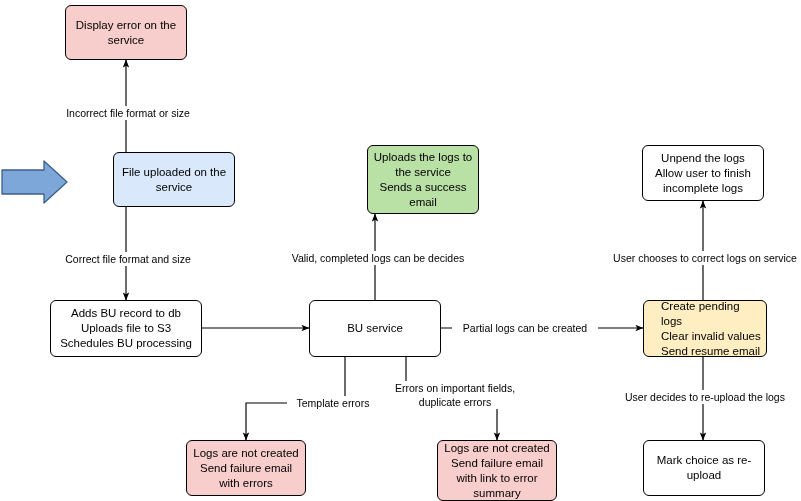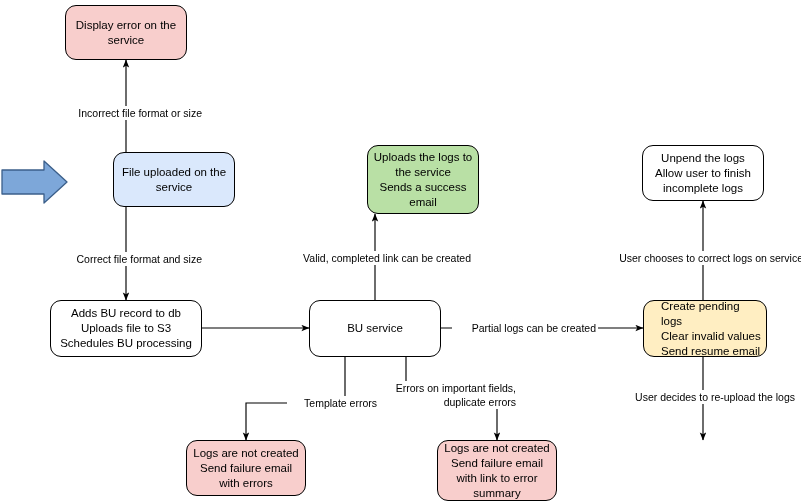--- a/index.html
+++ b/index.html
@@ -20,21 +20,21 @@
     left: 0;
     top: 0;
     width: 801px;
     height: 501px;
     pointer-events: none;
   }
   .node {
     position: absolute;
     box-sizing: border-box;
     border: 1px solid #000000;
-    border-radius: 11px;
+    border-radius: 6px;
     display: flex;
     align-items: center;
     justify-content: center;
     text-align: center;
     font-size: 11.5px;
     line-height: 15px;
     color: #000000;
     background: #ffffff;
     white-space: pre-line;
     padding: 2px 5px;
@@ -44,21 +44,21 @@
   .node.green  { background: #b9e0a5; border-color: #000000; }
   .node.cream  { background: #ffeec2; border-color: #000000; }
   .node.plain  { background: #ffffff; }
   .node.leftal { justify-content: flex-start; text-align: left; padding-left: 17px; }
   .edge-label {
     position: absolute;
     font-size: 10.5px;
     line-height: 14px;
     color: #000000;
     background: #ffffff;
-    text-align: right;
+    text-align: center;
     white-space: pre-line;
     padding: 0 2px;
   }
 </style>
 </head>
 <body>
 
 <div id="canvas">
 
   <svg id="edges" viewBox="0 0 801 501" width="801" height="501">
@@ -116,26 +116,28 @@
 
   <div class="node pink" style="left:186px; top:440px; width:120px; height:56px;">Logs are not created
 Send failure email
 with errors</div>
 
   <div class="node pink" style="left:437px; top:440px; width:120px; height:61px;">Logs are not created
 Send failure email
 with link to error
 summary</div>
 
+  <div class="node plain" style="left:643px; top:440px; width:122px; height:56px;">Mark choice as re-
+upload</div>
 
   <div class="edge-label" style="left:52px; top:106px; width:148px;">Incorrect file format or size</div>
 
   <div class="edge-label" style="left:52px; top:252px; width:148px;">Correct file format and size</div>
 
-  <div class="edge-label" style="left:283px; top:251px; width:186px;">Valid, completed link can be created</div>
+  <div class="edge-label" style="left:283px; top:251px; width:186px;">Valid, completed logs can be decides</div>
 
   <div class="edge-label" style="left:452px; top:321px; width:142px;">Partial logs can be created</div>
 
   <div class="edge-label" style="left:605px; top:251px; width:196px;">User chooses to correct logs on service</div>
 
   <div class="edge-label" style="left:287px; top:396px; width:88px;">Template errors</div>
 
   <div class="edge-label" style="left:392px; top:381px; width:122px;">Errors on important fields,
 duplicate errors</div>
 

